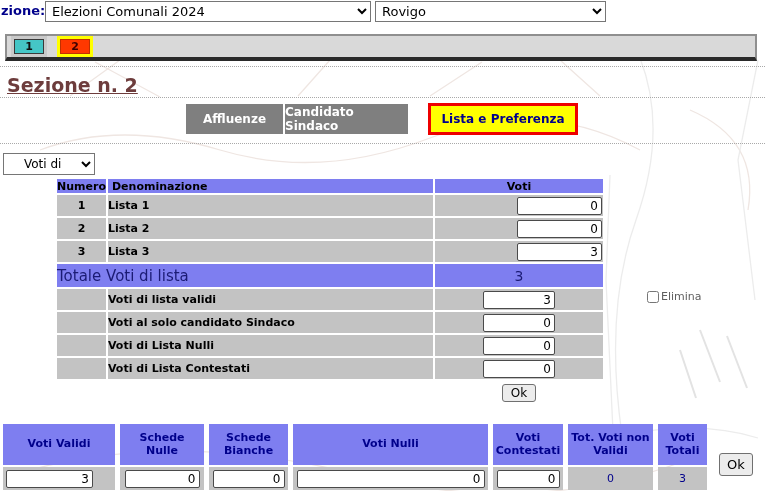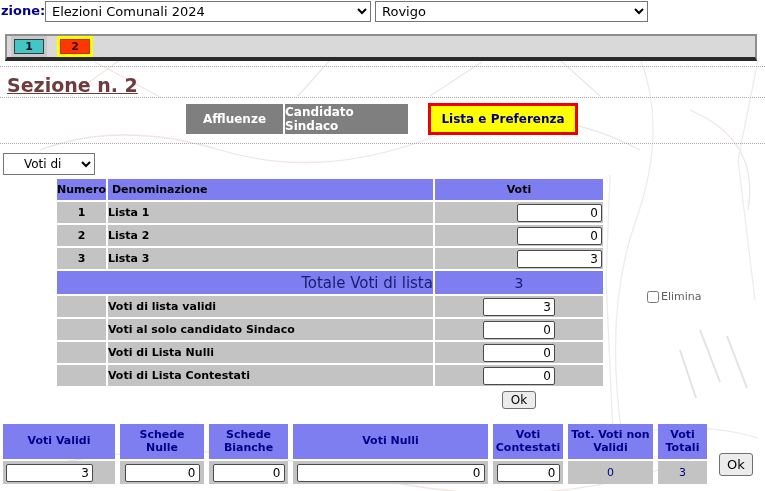--- a/index.html
+++ b/index.html
@@ -11,21 +11,21 @@
     font-size:11px; color:#000;
   }
   .wm { position:absolute; left:0; top:0; width:765px; height:491px; pointer-events:none; }
 
   
   .hdr-label { position:absolute; left:1px; top:3px; font-weight:bold; font-size:13px; color:var(--navy,#00007d); }
   select.hdr-select { position:absolute; top:1px; height:21px; font-size:13px;
     font-family:"DejaVu Sans","Liberation Sans",sans-serif;
     border:1px solid #767676; background:#fff; color:#000; padding:0 2px; }
   .sel-election { left:45px; width:326px; }
-  .sel-town { left:375px; width:273px; }
+  .sel-town { left:375px; width:231px; }
 
   
   .strip { position:absolute; left:5px; top:34px; width:752px; height:27px;
     background:#d9d9d9; border:2px solid #8f8f8f; border-bottom:4px solid #2a2a2a;
     display:flex; align-items:center; padding-left:7px; gap:16px; }
   .strip-btn { width:30px; height:15px; display:flex; align-items:center; justify-content:center;
     font-weight:bold; font-size:11px; cursor:pointer; }
   .strip-btn.sec1 { background:var(--cyan,#45c6c6); border:1px solid #3a3a3a; box-shadow:0 0 0 3px #c9c9c9; color:#101010; }
   .strip-btn.sec2 { background:var(--orange,#ff3800); border:1px solid #c03000; box-shadow:0 0 0 3px var(--yellow,#ffff00); color:#3d0000; }
 
@@ -43,48 +43,48 @@
     background:var(--yellow,#ffff00); color:var(--navy,#00008b); border:3px solid var(--red,#ee0000); }
 
   select.view-select { position:absolute; left:3px; top:153px; width:92px; height:22px; font-size:12px;
     font-family:"DejaVu Sans","Liberation Sans",sans-serif;
     border:1px solid #767676; background:#fff; padding:0 16px; }
 
   
   table.lista { position:absolute; left:55px; top:177px; border-collapse:separate; border-spacing:2px; }
   table.lista td, table.lista th { padding:0; }
   .c-num { width:46px; } .c-den { width:325px; } .c-voti { width:168px; }
-  .hcell { background:var(--purple,#7e7ef0); font-weight:bold; font-size:11px; height:21px; color:#000; }
+  .hcell { background:var(--purple,#7e7ef0); font-weight:bold; font-size:11px; height:14px; color:#000; }
   .hcell.den { text-align:left; padding-left:4px; }
   .gcell { background:#c3c3c3; height:21px; vertical-align:middle; }
   .gcell.num { text-align:center; font-weight:bold; }
   .gcell.den { text-align:left; font-weight:bold; }
   .gcell.voti { text-align:right; }
-  .tot-label { background:var(--purple,#7e7ef0); height:23px; font-size:15px; color:#1b1b74; padding-left:46px; vertical-align:middle;text-align:right; }
+  .tot-label { background:var(--purple,#7e7ef0); height:23px; font-size:15px; color:#1b1b74; padding-left:46px; vertical-align:middle; }
   .tot-val { background:var(--purple,#7e7ef0); height:23px; font-size:14px; color:#1b1b74; text-align:center; vertical-align:middle; }
   input.v-in { height:18px; border:1px solid #4a4a4a; border-radius:2px; background:#fff;
     font-family:"DejaVu Sans","Liberation Sans",sans-serif; font-size:12px; text-align:right; padding-right:3px; }
   .v-in.wide { width:85px; margin-right:1px; }
   .v-in.mid  { width:72px; }
   .gcell.voti.center { text-align:center; }
   .okrow td { background:transparent; }
   button.okbtn { font-family:"DejaVu Sans","Liberation Sans",sans-serif; font-size:12px;
     background:#ececec; border:1px solid #707070; border-radius:3px; padding:1px 8px; cursor:pointer; }
   .okrow .okwrap { text-align:center; padding-top:3px; }
 
   
   .elimina { position:absolute; left:647px; top:290px; display:flex; align-items:center; gap:2px;
     color:#5f5f5f; font-size:11px; }
   .elimina input { width:12px; height:12px; }
 
   
   .summary { position:absolute; left:3px; top:424px; display:grid;
     grid-template-columns:112px 84px 79px 195px 70px 85px 49px; column-gap:5px; row-gap:2px; }
   .s-h { background:var(--purple,#7e7ef0); color:var(--navy,#00008b); font-weight:bold; font-size:11px;
-    height:35px; display:flex; align-items:center; justify-content:center; text-align:center; line-height:1.15; padding:16px 2px; }
+    height:41px; display:flex; align-items:center; justify-content:center; text-align:center; line-height:1.15; padding:16px 2px; }
   .s-d { background:#c3c3c3; height:23px; display:flex; align-items:center; justify-content:center; }
   .s-d.left { justify-content:flex-start; padding-left:3px; }
   .s-d .stat { color:var(--navy,#00008b); font-size:11px; }
   .s-in0 { width:87px; } .s-in1 { width:75px; } .s-in2 { width:72px; } .s-in3 { width:188px; } .s-in4 { width:63px; }
   button.okbtn-bottom { position:absolute; left:719px; top:453px; height:23px;
     font-family:"DejaVu Sans","Liberation Sans",sans-serif; font-size:13px;
     background:#ececec; border:1px solid #707070; border-radius:3px; padding:0 7px; cursor:pointer; }
 </style>
 </head>
 <body>

